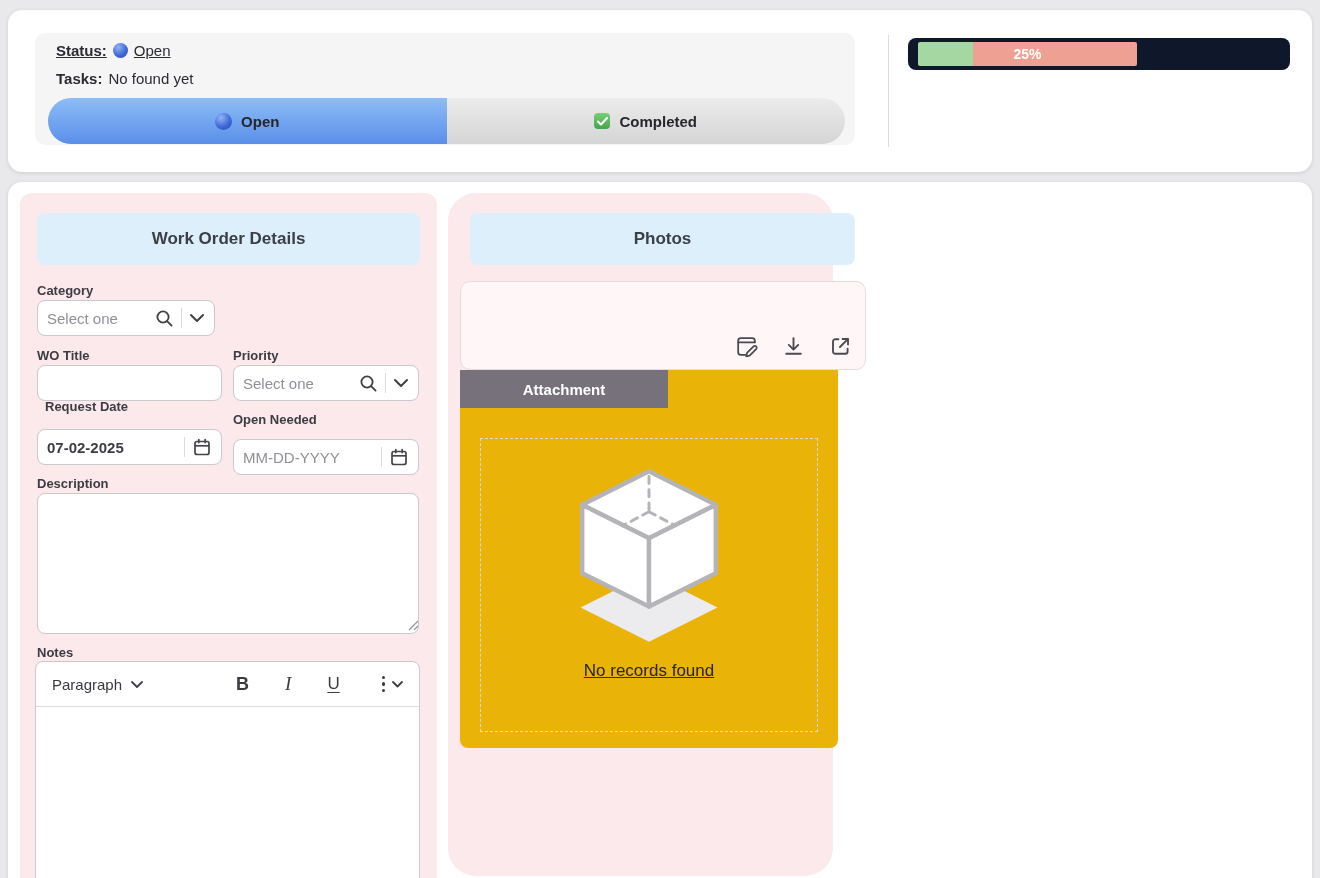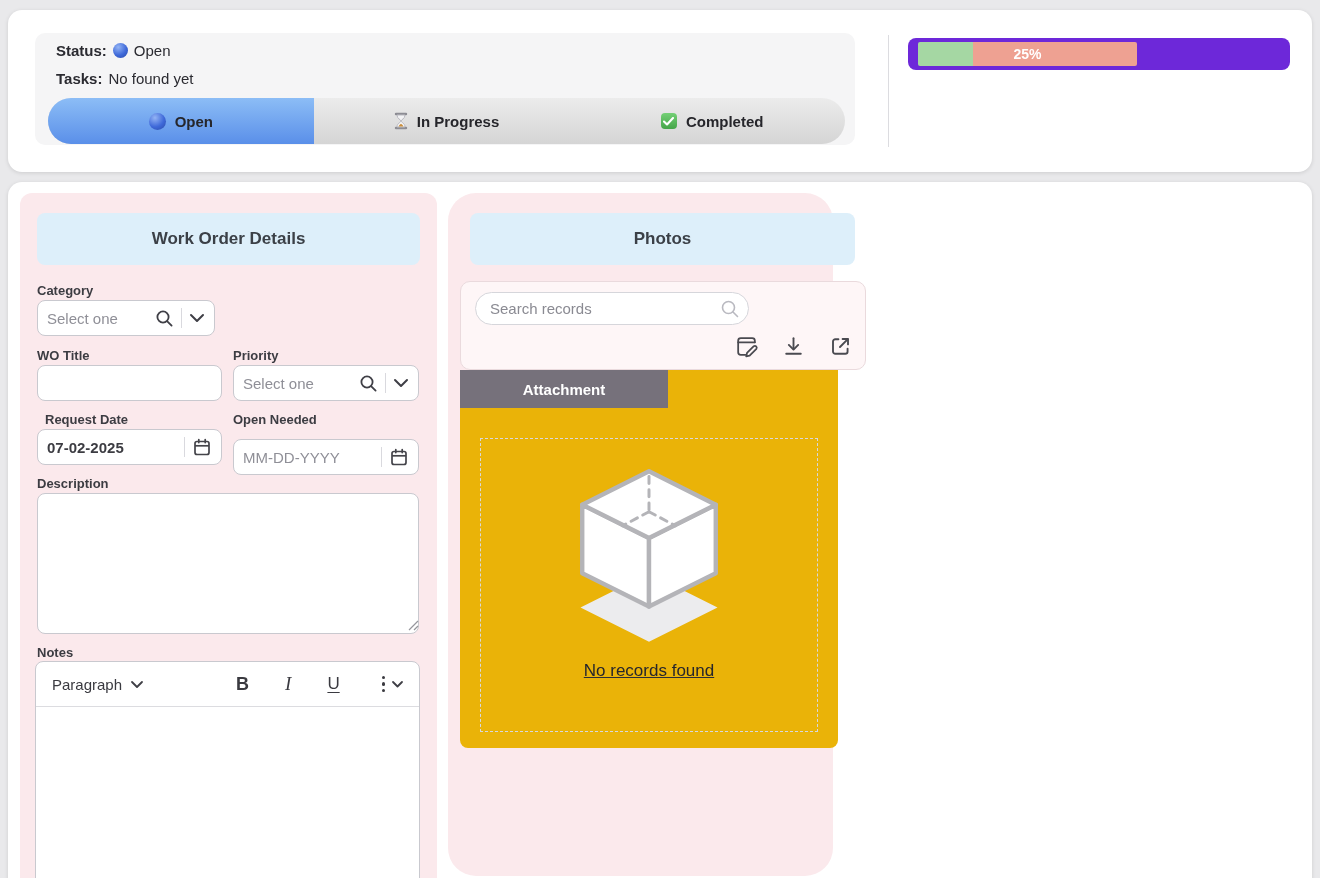--- a/index.html
+++ b/index.html
@@ -11,38 +11,38 @@
     overflow:hidden;
     color:#2e2e34;
   }
   .card { position:absolute; background:#fff; border-radius:14px; box-shadow:0 1px 4px rgba(0,0,0,.12); }
   .card-top { left:8px; top:10px; width:1304px; height:162px; }
   .card-main { left:8px; top:182px; width:1304px; height:710px; }
 
   
   .status-box { position:absolute; left:27px; top:23px; width:820px; height:112px; background:#f5f5f6; border-radius:10px; }
   .status-line { position:absolute; left:21px; display:flex; align-items:center; gap:6px; font-size:15px; color:#2b2b31; }
-  .status-line.l1 { top:9px; }
+  .status-line.l1 { top:9px;text-decoration:underline; }
   .status-line.l2 { top:37px; }
   .blabel { font-weight:700; }
   .sphere { width:15px; height:15px; border-radius:50%;
     background:radial-gradient(circle at 35% 28%, #93b4f5, #3f69d9 55%, #2a4aa8);
     display:inline-block; }
   .segbar { position:absolute; left:13px; top:65px; width:797px; height:46px; border-radius:23px;
     background:linear-gradient(#ececec,#d5d5d5); display:flex; overflow:hidden; }
   .seg { flex:1; display:flex; align-items:center; justify-content:center; gap:9px;
     font-weight:700; font-size:15px; color:#26262b; cursor:pointer; }
   .seg.active { background:linear-gradient(#8cbdf6,#5a8fe9); }
   .seg .sphere { width:17px; height:17px; }
   .checksq { width:16px; height:16px; border-radius:4px; background:linear-gradient(#74d076,#45a549);
     display:flex; align-items:center; justify-content:center; }
   .vdivider { position:absolute; left:880px; top:25px; width:1px; height:112px; background:#dcdce0; }
 
   
-  .progress-wrap { position:absolute; left:900px; top:28px; width:382px; height:32px; background:#6d28d9; border-radius:8px; }
+  .progress-wrap { position:absolute; left:900px; top:28px; width:382px; height:32px; background:#0f172a; border-radius:8px; }
   .progress-track { position:absolute; left:10px; top:4px; width:219px; height:24px; display:flex; overflow:hidden; border-radius:2px; }
   .p-green { width:55px; background:#a5d7a3; }
   .p-salmon { flex:1; background:#eea192; }
   .p-label { position:absolute; left:10px; top:4px; width:219px; height:24px; line-height:24px;
     text-align:center; color:#fff; font-weight:700; font-size:14px; }
 
   
   .panel { position:absolute; background:#fbe9ec; border-radius:12px; }
   .panel-left { left:12px; top:11px; width:417px; height:705px; }
   .panel-right { left:440px; top:11px; width:385px; height:683px;border-radius:28px; }
@@ -117,30 +117,20 @@
       <span class="blabel">Tasks:</span>
       <span>No found yet</span>
     </div>
 
     <div class="segbar">
       <div class="seg active">
         <span class="sphere"></span>
         <span>Open</span>
       </div>
       <div class="seg">
-        <span class="icn">
-          <svg width="14" height="18" viewBox="0 0 14 18">
-            <path d="M2 2h10 M2 16h10" stroke="#8d8d94" stroke-width="2.4" stroke-linecap="round"></path>
-            <path d="M3 3c0 4 4 4.6 4 6s-4 2-4 6h8c0-4-4-4.6-4-6s4-2 4-6z" fill="#f3f3f5" stroke="#b9b9c0" stroke-width="1"></path>
-            <path d="M4.6 14.6c.6-2 2.4-2.8 2.4-2.8s1.8.8 2.4 2.8z" fill="#c98f3d"></path>
-          </svg>
-        </span>
-        <span>In Progress</span>
-      </div>
-      <div class="seg">
         <span class="checksq">
           <svg width="11" height="9" viewBox="0 0 11 9">
               <path d="M1 4.5 4 7.5 10 1" fill="none" stroke="#fff" stroke-width="2.1" stroke-linecap="round" stroke-linejoin="round"></path>
             </svg>
         </span>
         <span>Completed</span>
       </div>
     </div>
   </div>
 
@@ -192,21 +182,21 @@
           </svg>
       </span>
       <span class="isep"></span>
       <span class="icn">
         <svg width="16" height="10" viewBox="0 0 16 10">
             <path d="M2 2l6 6 6-6" fill="none" stroke="#3f3f46" stroke-width="2" stroke-linecap="round" stroke-linejoin="round"></path>
           </svg>
       </span>
     </div>
 
-    <div class="flabel" style="left:17px; top:219px;padding-left:8px;">Request Date</div>
+    <div class="flabel" style="left:17px; top:206px;padding-left:8px;">Request Date</div>
     <div class="ctl" style="left:17px; top:236px; width:185px;">
       <input type="text" value="07-02-2025" style="">
       <span class="isep"></span>
       <span class="icn">
         <svg width="20" height="20" viewBox="0 0 20 20">
             <rect x="3" y="4.5" width="14" height="13" rx="2" fill="none" stroke="#44444a" stroke-width="1.7"></rect>
             <path d="M3 8.8h14" stroke="#44444a" stroke-width="1.7"></path>
             <path d="M6.8 2.6v3 M13.2 2.6v3" stroke="#44444a" stroke-width="1.7" stroke-linecap="round"></path>
           </svg>
       </span>
@@ -266,29 +256,20 @@
         </div>
       </div>
       <div style="height:383px;"></div>
     </div>
   </div>
 
   <div class="panel panel-right">
     <div class="panel-head">Photos</div>
 
     <div class="toolbar-box">
-      <div class="search-pill">
-        <input type="text" placeholder="Search records" style="">
-        <span class="icn">
-          <svg width="24" height="24" viewBox="0 0 24 24">
-              <circle cx="10.5" cy="10.5" r="6" fill="none" stroke="#b9b9c0" stroke-width="1.6"></circle>
-              <path d="M15 15l4.5 4.5" stroke="#b9b9c0" stroke-width="1.6" stroke-linecap="round"></path>
-            </svg>
-        </span>
-      </div>
       <div class="tool-icons">
         <span class="tbtn">
           <svg width="25" height="25" viewBox="0 0 24 24" fill="none" stroke="#4a4a50" stroke-width="1.7" stroke-linecap="round" stroke-linejoin="round">
             <path d="M20 8V6.5A2.5 2.5 0 0 0 17.5 4h-11A2.5 2.5 0 0 0 4 6.5v11A2.5 2.5 0 0 0 6.5 20H11"></path>
             <path d="M4 8h16"></path>
             <path d="M12.5 18.2 19 11.7a1.8 1.8 0 0 1 2.5 2.5l-6.5 6.5-3.3.8z"></path>
           </svg>
         </span>
         <span class="tbtn">
           <svg width="25" height="25" viewBox="0 0 24 24" fill="none" stroke="#4a4a50" stroke-width="1.8" stroke-linecap="round" stroke-linejoin="round">

